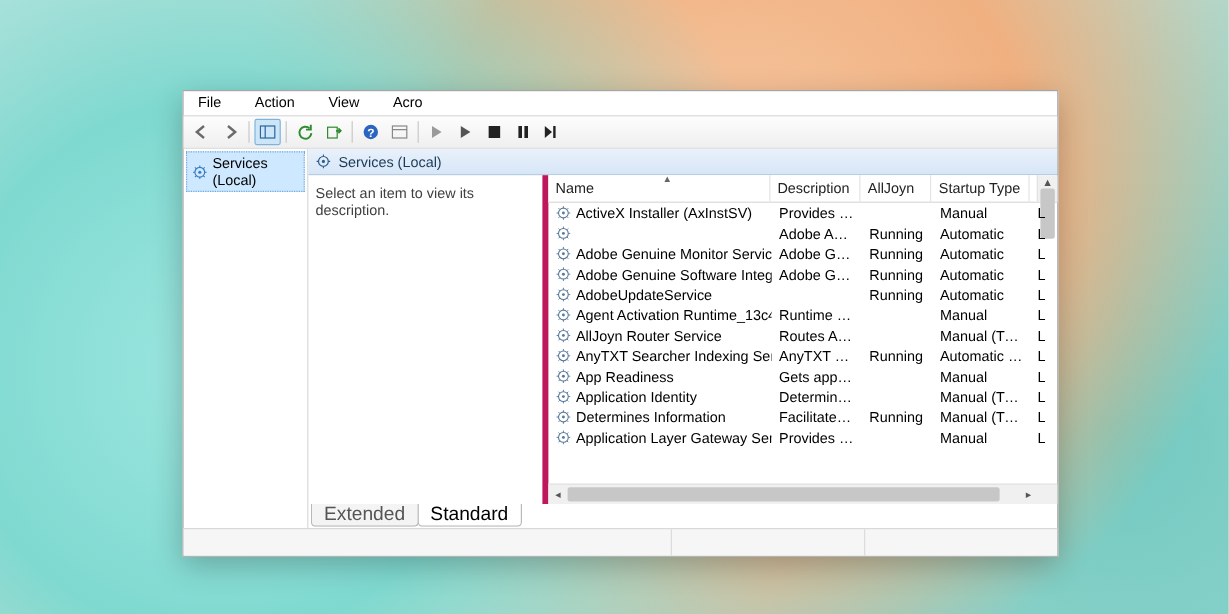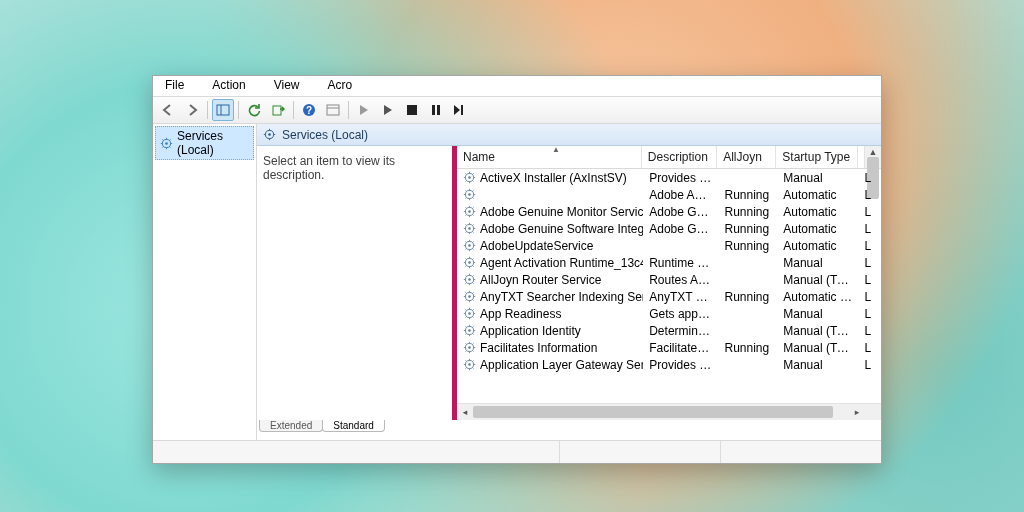--- a/index.html
+++ b/index.html
@@ -51,21 +51,21 @@
   .vscroll{position:absolute;right:0;top:0;bottom:0;width:16px;background:#f0f0f0;border-left:1px solid #e2e2e2;display:flex;flex-direction:column}
   .vscroll .arrow{height:16px;display:flex;align-items:center;justify-content:center;color:#555;font-size:9px}
   .vscroll .track{flex:1;position:relative}
   .vscroll .thumb{position:absolute;left:2px;right:2px;top:0;height:42px;background:#c7c7c7;border-radius:2px}
   .hscroll{height:16px;background:#f0f0f0;border-top:1px solid #e2e2e2;display:flex}
   .hscroll .arrow{width:16px;display:flex;align-items:center;justify-content:center;color:#555;font-size:9px}
   .hscroll .track{flex:1;position:relative}
   .hscroll .thumb{position:absolute;top:2px;bottom:2px;left:0;width:360px;background:#c7c7c7;border-radius:2px}
   .hscroll .corner{width:16px;background:#f0f0f0}
   .tabs{height:20px;display:flex;align-items:flex-start;padding-left:2px}
-  .tab{padding:0px 10px;border:1px solid #b9b9b9;border-top:none;border-bottom-left-radius:4px;border-bottom-right-radius:4px;background:#fff;margin-right:-1px;font-size:10px}
+  .tab{padding:0px 10px;border:1px solid #b9b9b9;border-top:none;border-bottom-left-radius:4px;border-bottom-right-radius:4px;background:#fff;margin-right:-1px;font-size:16px}
   .tab.inactive{background:#f4f4f4;color:#555}
   .statusbar{height:22px;border-top:1px solid #d9d9d9;display:flex;background:#f6f6f6}
   .statusbar > div{border-right:1px solid #dcdcdc}
   .statusbar > div:nth-child(1){flex:1}
   .statusbar > div:nth-child(2){width:160px}
   .statusbar > div:nth-child(3){width:160px;border-right:none}
   svg{display:block}
 </style>
 </head>
 <body>
@@ -336,21 +336,21 @@
                   <div class="cell startup"><span>Manual (Trig...</span></div>
                   <div class="cell last"><span>L</span></div>
                 </div>
                 <div class="row">
                   <div class="cell name">
                     <svg class="gear" viewBox="0 0 16 16">
                       <circle cx="8" cy="8" r="5" fill="none" stroke="#5a7a9a" stroke-width="1.1"></circle>
                       <circle cx="8" cy="8" r="1.5" fill="#5a7a9a"></circle>
                       <path d="M8 1v2M8 13v2M1 8h2M13 8h2M3 3l1.3 1.3M11.7 11.7L13 13M3 13l1.3-1.3M11.7 4.3L13 3" stroke="#5a7a9a" stroke-width="1"></path>
                     </svg>
-                    <span>Facilitates Information</span>
+                    <span>Determines Information</span>
                   </div>
                   <div class="cell desc"><span>Facilitates t...</span></div>
                   <div class="cell status"><span>Running</span></div>
                   <div class="cell startup"><span>Manual (Trig...</span></div>
                   <div class="cell last"><span>L</span></div>
                 </div>
                 <div class="row">
                   <div class="cell name">
                     <svg class="gear" viewBox="0 0 16 16">
                       <circle cx="8" cy="8" r="5" fill="none" stroke="#5a7a9a" stroke-width="1.1"></circle>

